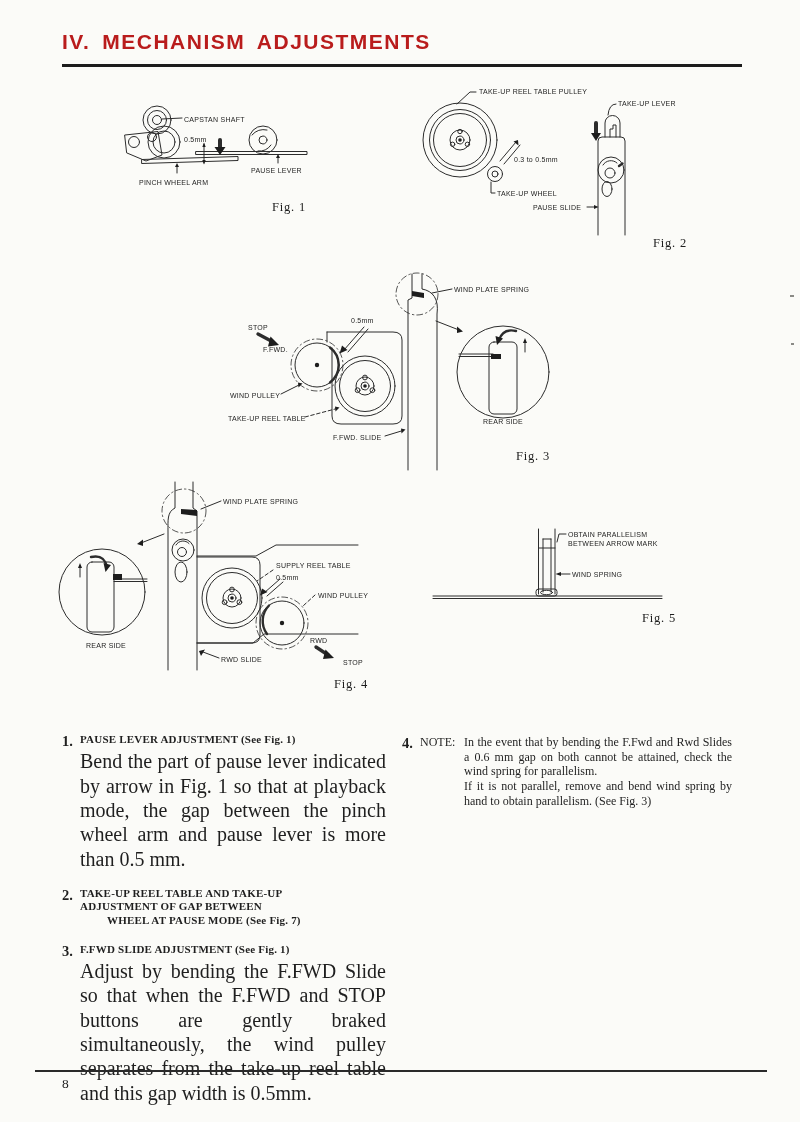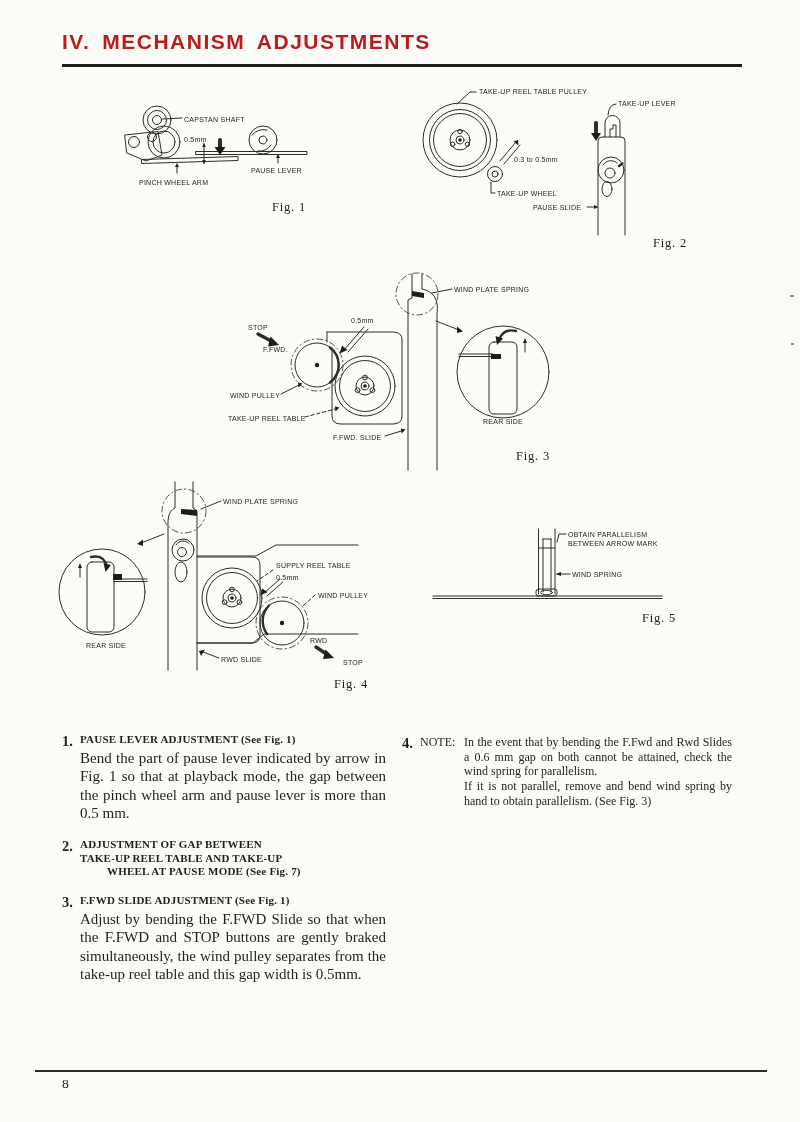--- a/index.html
+++ b/index.html
@@ -30,21 +30,21 @@
   
   .columns { position:absolute; left:62px; top:733px; width:672px; }
   .col { position:absolute; top:0; }
   .col.left  { left:0;   width:324px; }
   .col.right { left:340px; width:330px; }
   .sec { position:relative; padding-left:18px; margin-bottom:16px; }
   .s-num { position:absolute; left:0; top:0; font-weight:bold; font-size:14.5px; }
   .s-title { font-weight:bold; font-size:11px; line-height:1.2; letter-spacing:.2px; }
   .hl { display:block; }
   .hl-indent { padding-left:27px; }
-  .s-body { margin:3px 0 0 0; font-size:15px; line-height:1.22; text-align:justify;font-family:Liberation Serif, serif; }
+  .s-body { margin:3px 0 0 0; font-size:20px; line-height:1.22; text-align:justify;font-family:Liberation Serif, serif; }
   .note { display:flex; margin-top:2px; font-size:12px; line-height:1.22; }
   .note-label { flex:none; width:44px; }
   .note-body { flex:1; text-align:justify; }
   .note-body p { margin:0; }
   
   .footer-rule { position:absolute; left:35px; top:1070px; width:732px; height:2px; background:#2a2a2a; }
   .page-number { position:absolute; left:62px; top:1076px; font-size:13.5px; }
   
   .artifact { position:absolute; background:#8a8a86; }
 </style>
@@ -272,22 +272,22 @@
 
       <div class="sec">
         <span class="s-num">1.</span>
         <div class="s-title">PAUSE LEVER ADJUSTMENT  (See Fig. 1)</div>
         <p class="s-body">Bend the part of pause lever indicated by arrow in Fig. 1 so that at playback mode, the gap between the pinch wheel arm and pause lever is more than 0.5 mm.</p>
       </div>
 
       <div class="sec">
         <span class="s-num">2.</span>
         <div class="s-title">
+          <span class="hl">TAKE-UP REEL TABLE AND TAKE-UP</span>
           <span class="hl">ADJUSTMENT OF GAP BETWEEN</span>
-          <span class="hl">TAKE-UP REEL TABLE AND TAKE-UP</span>
           <span class="hl hl-indent">WHEEL AT PAUSE MODE (See Fig. 7)</span>
         </div>
       </div>
 
       <div class="sec">
         <span class="s-num">3.</span>
         <div class="s-title">F.FWD SLIDE ADJUSTMENT (See Fig. 1)</div>
         <p class="s-body">Adjust by bending the F.FWD Slide so that when the F.FWD and STOP buttons are gently braked simultaneously, the wind pulley separates from the take-up reel table and this gap width is 0.5mm.</p>
       </div>
 

